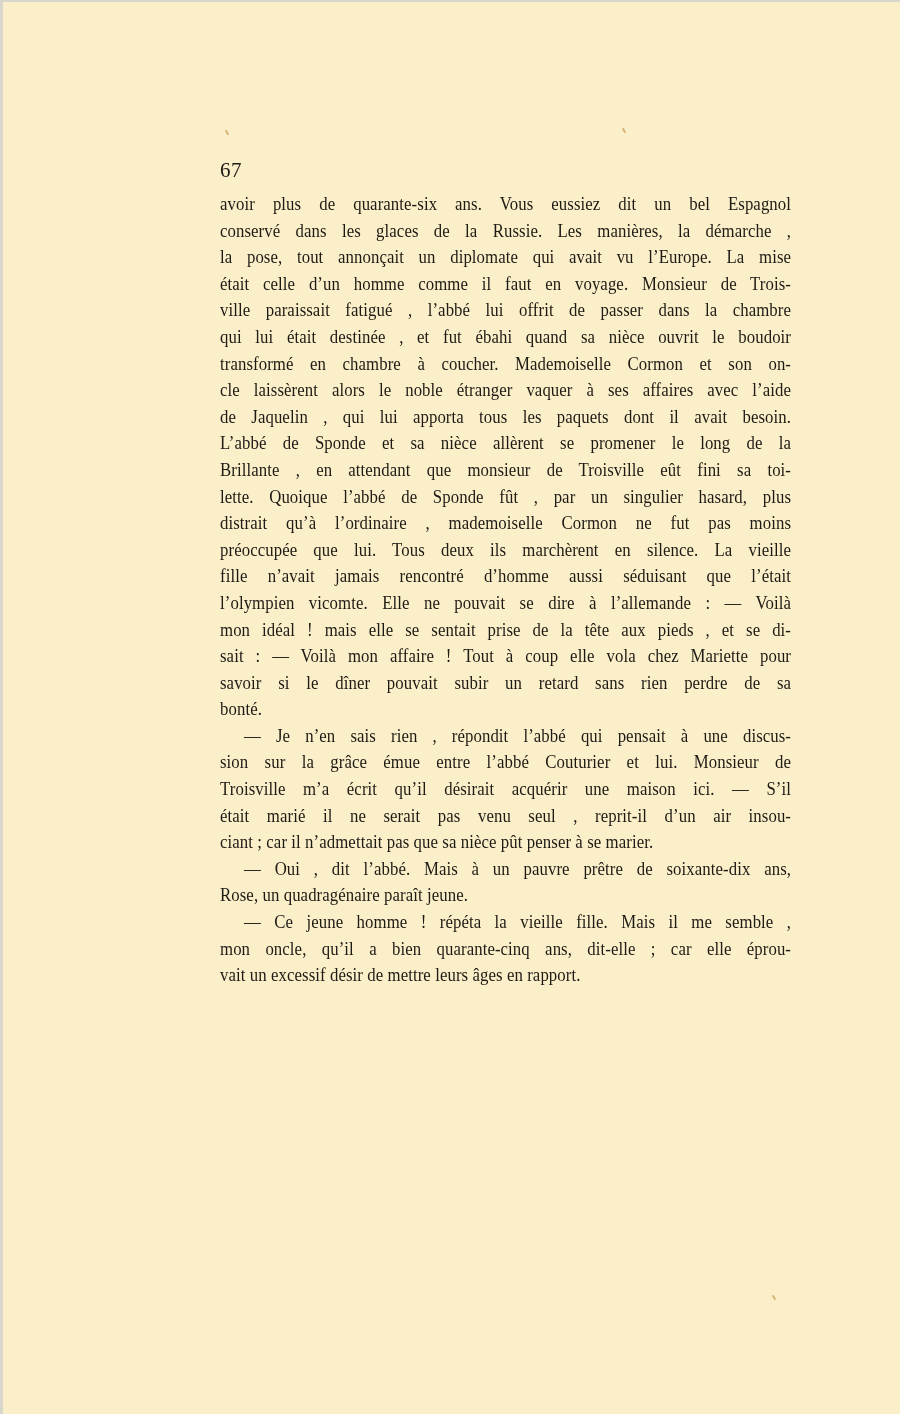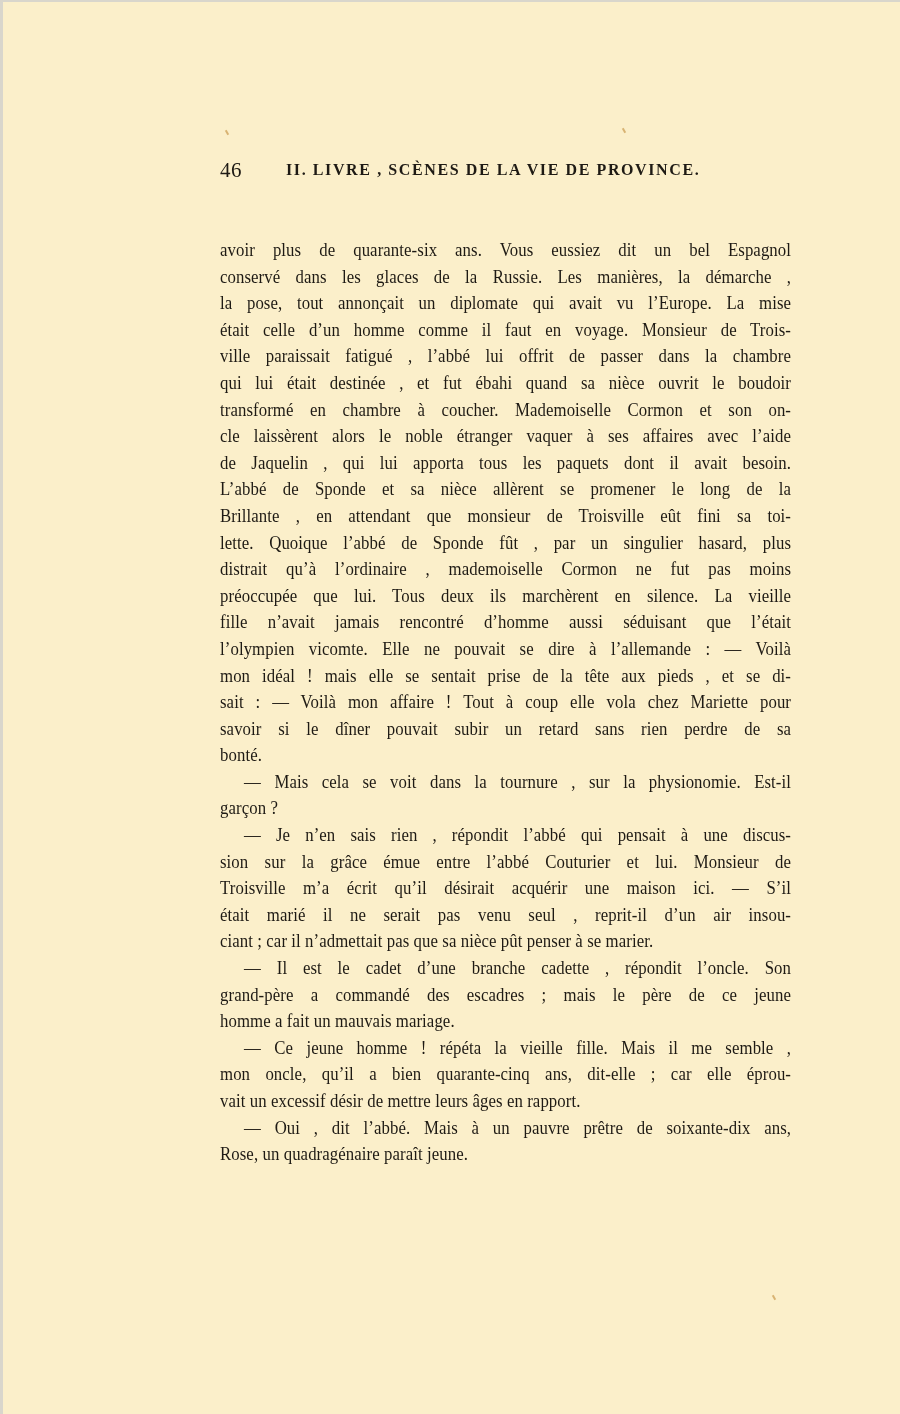--- a/index.html
+++ b/index.html
@@ -22,42 +22,41 @@
   .page-number {
     position: absolute; left: 0; top: 0;
     font-size: 21px; font-weight: normal; letter-spacing: 0.5px;
   }
   .running-head {
     position: absolute; left: 66px; top: 3px;
     font-size: 16px; font-weight: bold; letter-spacing: 1.6px;
     text-transform: uppercase;
   }
   .body-text {
-    position: absolute; left: 220px; top: 191px; width: 571px; margin-top: 46px;
+    position: absolute; left: 220px; top: 191px; width: 571px;
   }
   .line {
     display: block; height: 26.6px; line-height: 26.6px;
     font-size: 19.5px; white-space: nowrap;
     text-align: justify; text-align-last: justify;
     transform: scaleX(0.86); transform-origin: left center;
     width: 664px;
     letter-spacing: 0.1px;
   }
   .line.last { text-align-last: left; }
   .line.indent { padding-left: 28px; width: 636px; }
   .speck { position: absolute; width: 2px; height: 5px; background: #c99a4f; opacity: 0.7; transform: rotate(-30deg); }
 </style>
 </head>
 <body>
 
 <div class="page-edge"></div>
 
 <div class="header">
-  <span class="page-number">46</span>
-  <span class="running-head">II. LIVRE , SCÈNES DE LA VIE DE PROVINCE.</span>
+  <span class="page-number">67</span>
 </div>
 
 <div class="body-text" id="body-text">
     <div>
       <span class="line">avoir plus de quarante-six ans. Vous eussiez dit un bel Espagnol</span>
       <span class="line">conservé dans les glaces de la Russie. Les manières, la démarche ,</span>
       <span class="line">la pose, tout annonçait un diplomate qui avait vu l’Europe. La mise</span>
       <span class="line">était celle d’un homme comme il faut en voyage. Monsieur de Trois-</span>
       <span class="line">ville paraissait fatigué , l’abbé lui offrit de passer dans la chambre</span>
       <span class="line">qui lui était destinée , et fut ébahi quand sa nièce ouvrit le boudoir</span>
@@ -70,41 +69,32 @@
       <span class="line">distrait qu’à l’ordinaire , mademoiselle Cormon ne fut pas moins</span>
       <span class="line">préoccupée que lui. Tous deux ils marchèrent en silence. La vieille</span>
       <span class="line">fille n’avait jamais rencontré d’homme aussi séduisant que l’était</span>
       <span class="line">l’olympien vicomte. Elle ne pouvait se dire à l’allemande : — Voilà</span>
       <span class="line">mon idéal ! mais elle se sentait prise de la tête aux pieds , et se di-</span>
       <span class="line">sait : — Voilà mon affaire ! Tout à coup elle vola chez Mariette pour</span>
       <span class="line">savoir si le dîner pouvait subir un retard sans rien perdre de sa</span>
       <span class="line last">bonté.</span>
     </div>
     <div>
-      <span class="line indent">— Mais cela se voit dans la tournure , sur la physionomie. Est-il</span>
-      <span class="line last">garçon ?</span>
-    </div>
-    <div>
       <span class="line indent">— Je n’en sais rien , répondit l’abbé qui pensait à une discus-</span>
       <span class="line">sion sur la grâce émue entre l’abbé Couturier et lui. Monsieur de</span>
       <span class="line">Troisville m’a écrit qu’il désirait acquérir une maison ici. — S’il</span>
       <span class="line">était marié il ne serait pas venu seul , reprit-il d’un air insou-</span>
       <span class="line last">ciant ; car il n’admettait pas que sa nièce pût penser à se marier.</span>
     </div>
     <div>
-      <span class="line indent">— Il est le cadet d’une branche cadette , répondit l’oncle. Son</span>
-      <span class="line">grand-père a commandé des escadres ; mais le père de ce jeune</span>
-      <span class="line last">homme a fait un mauvais mariage.</span>
+      <span class="line indent">— Oui , dit l’abbé. Mais à un pauvre prêtre de soixante-dix ans,</span>
+      <span class="line last">Rose, un quadragénaire paraît jeune.</span>
     </div>
     <div>
       <span class="line indent">— Ce jeune homme ! répéta la vieille fille. Mais il me semble ,</span>
       <span class="line">mon oncle, qu’il a bien quarante-cinq ans, dit-elle ; car elle éprou-</span>
       <span class="line last">vait un excessif désir de mettre leurs âges en rapport.</span>
-    </div>
-    <div>
-      <span class="line indent">— Oui , dit l’abbé. Mais à un pauvre prêtre de soixante-dix ans,</span>
-      <span class="line last">Rose, un quadragénaire paraît jeune.</span>
     </div>
   </div>
 
 <span class="speck" style="left:226px;top:130px"></span>
 <span class="speck" style="left:623px;top:128px"></span>
 <span class="speck" style="left:773px;top:1295px"></span>
 
 </body></html>

